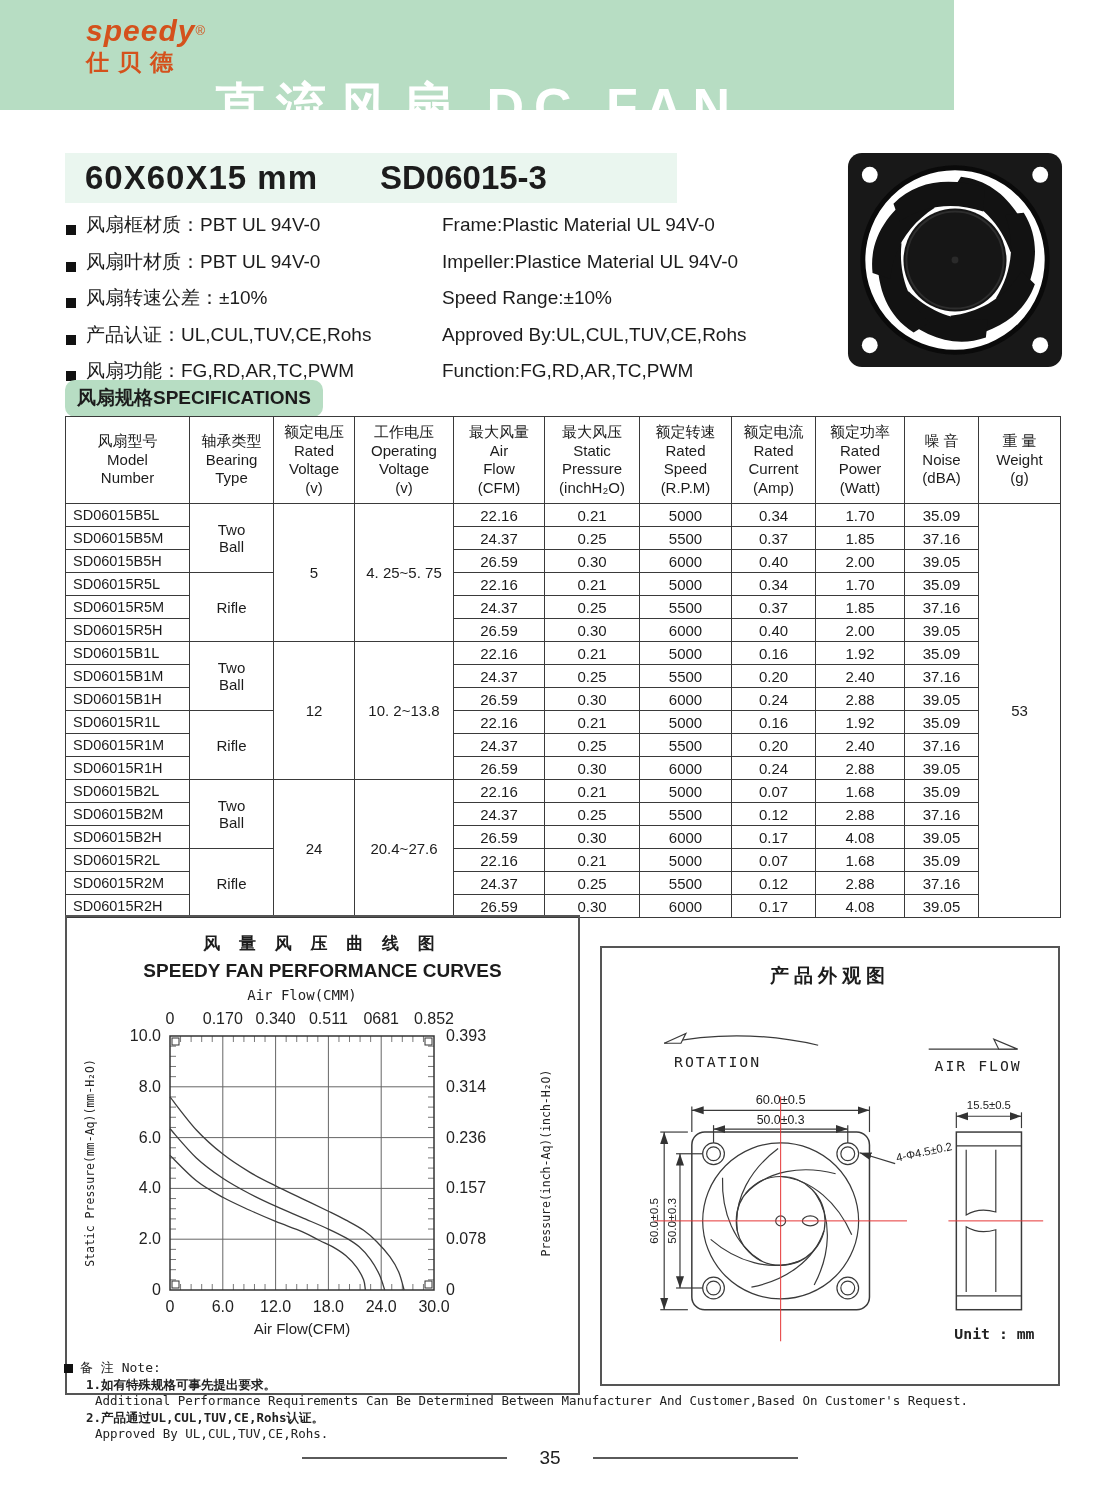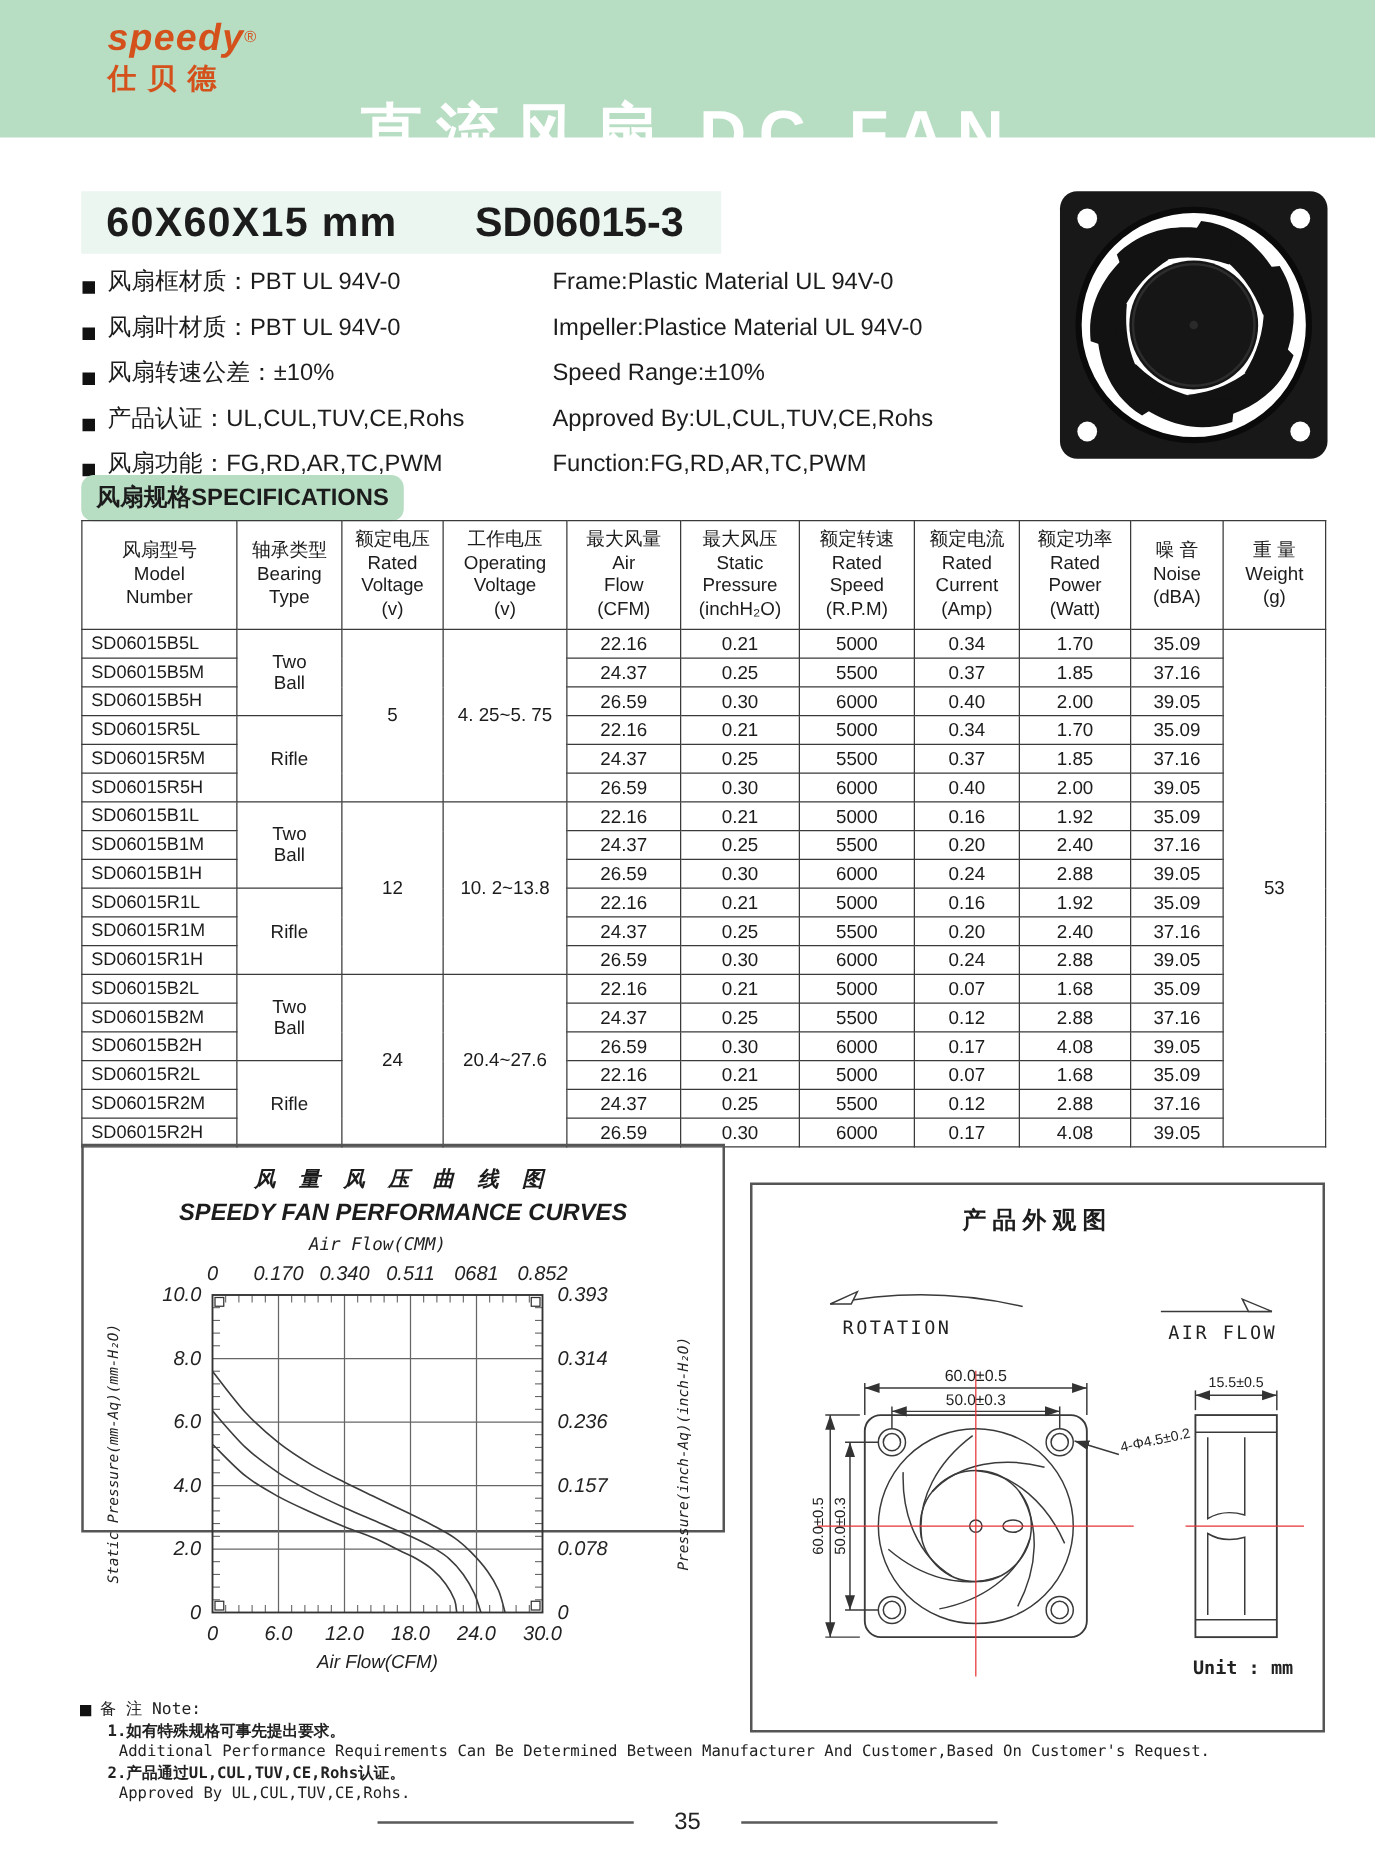--- a/index.html
+++ b/index.html
@@ -1,27 +1,27 @@
 <!DOCTYPE html>
 <html><head>
 <meta charset="utf-8">
 <style>
   html,body{margin:0;padding:0;}
   body{width:1100px;height:1493px;position:relative;background:#fff;
        font-family:"Liberation Sans","DejaVu Sans",sans-serif;color:#1c1c1c;overflow:hidden;}
 
-  .header{position:absolute;top:0;left:0;width:1100px;height:110px;background:#b7ddc3;}
+  .header{position:absolute;top:0;left:0;width:954px;height:110px;background:#b7ddc3;}
   .logo{position:absolute;left:86px;top:14px;color:#d4511c;line-height:1.1;}
   .logo-script{font-size:30px;font-weight:bold;font-style:italic;letter-spacing:1px;}
   .logo-reg{font-size:13px;vertical-align:super;}
   .logo-sub{font-size:23px;font-weight:bold;letter-spacing:9px;margin-top:3px;}
   .header-title{position:absolute;left:0;right:0;top:25px;text-align:center;color:#fff;
                 font-size:52px;font-weight:900;letter-spacing:10px;margin-top:48px;}
 
-  .size-bar{position:absolute;left:65px;top:153px;width:512px;height:50px;background:#eaf6ef;
+  .size-bar{position:absolute;left:65px;top:153px;width:612px;height:50px;background:#eaf6ef;
             display:flex;align-items:center;}
   .size-text{font-size:33px;font-weight:bold;margin-left:20px;letter-spacing:1px;}
   .model-text{font-size:33px;font-weight:bold;margin-left:62px;}
 
   .bullets{position:absolute;left:66px;top:212px;width:780px;}
   .bullet-row{display:flex;align-items:baseline;height:36.5px;font-size:19px;}
   .bullet-sq{width:10px;height:10px;background:#111;margin-right:10px;align-self:center;flex:none;}
   .bullet-zh{width:356px;font-weight:500;}
 
   .fan-photo{position:absolute;left:846px;top:151px;width:218px;height:218px;}
@@ -30,22 +30,22 @@
               font-weight:bold;padding:5px 12px 6px;border-radius:10px;}
 
   table.spec-table{position:absolute;left:65px;top:416px;border-collapse:collapse;table-layout:fixed;
                    width:995px;}
   .spec-table th,.spec-table td{border:1px solid #3a3a3a;}
   .spec-table th{font-weight:400;font-size:15px;line-height:1.24;padding:6px 1px;vertical-align:middle;}
   .spec-table td{font-size:15px;height:22px;padding:0 3px;}
   .spec-table td.model{text-align:left;padding-left:7px;font-size:14.5px;}
   .spec-table td.center{text-align:center;}
 
-  .perf-box{position:absolute;left:65px;top:915px;width:515px;height:311px;border:2px solid #555;
-            box-sizing:border-box;text-align:center;font-style:italic;}
+  .perf-box{position:absolute;left:65px;top:915px;width:515px;height:480px;border:2px solid #555;
+            box-sizing:border-box;text-align:center;}
   .outline-box{position:absolute;left:600px;top:946px;width:460px;height:440px;border:2px solid #555;
                box-sizing:border-box;text-align:center;}
   .box-title-zh{margin-top:15px;font-size:17px;font-weight:bold;letter-spacing:7px;}
   .box-title-en{margin-top:5px;font-size:19px;font-weight:bold;}
   .outline-box .box-title-zh{letter-spacing:5px;font-size:19px;}
   .outline-box .box-title-en{font-size:21px;letter-spacing:1px;}
   .perf-svg{display:block;margin:2px auto 0;}
   .outline-svg{display:block;margin:4px auto 0;}
   .perf-svg text,.outline-svg text{fill:#222;stroke:none;}
   .draw-font{font-family:"DejaVu Sans Mono","Liberation Mono",monospace;}

